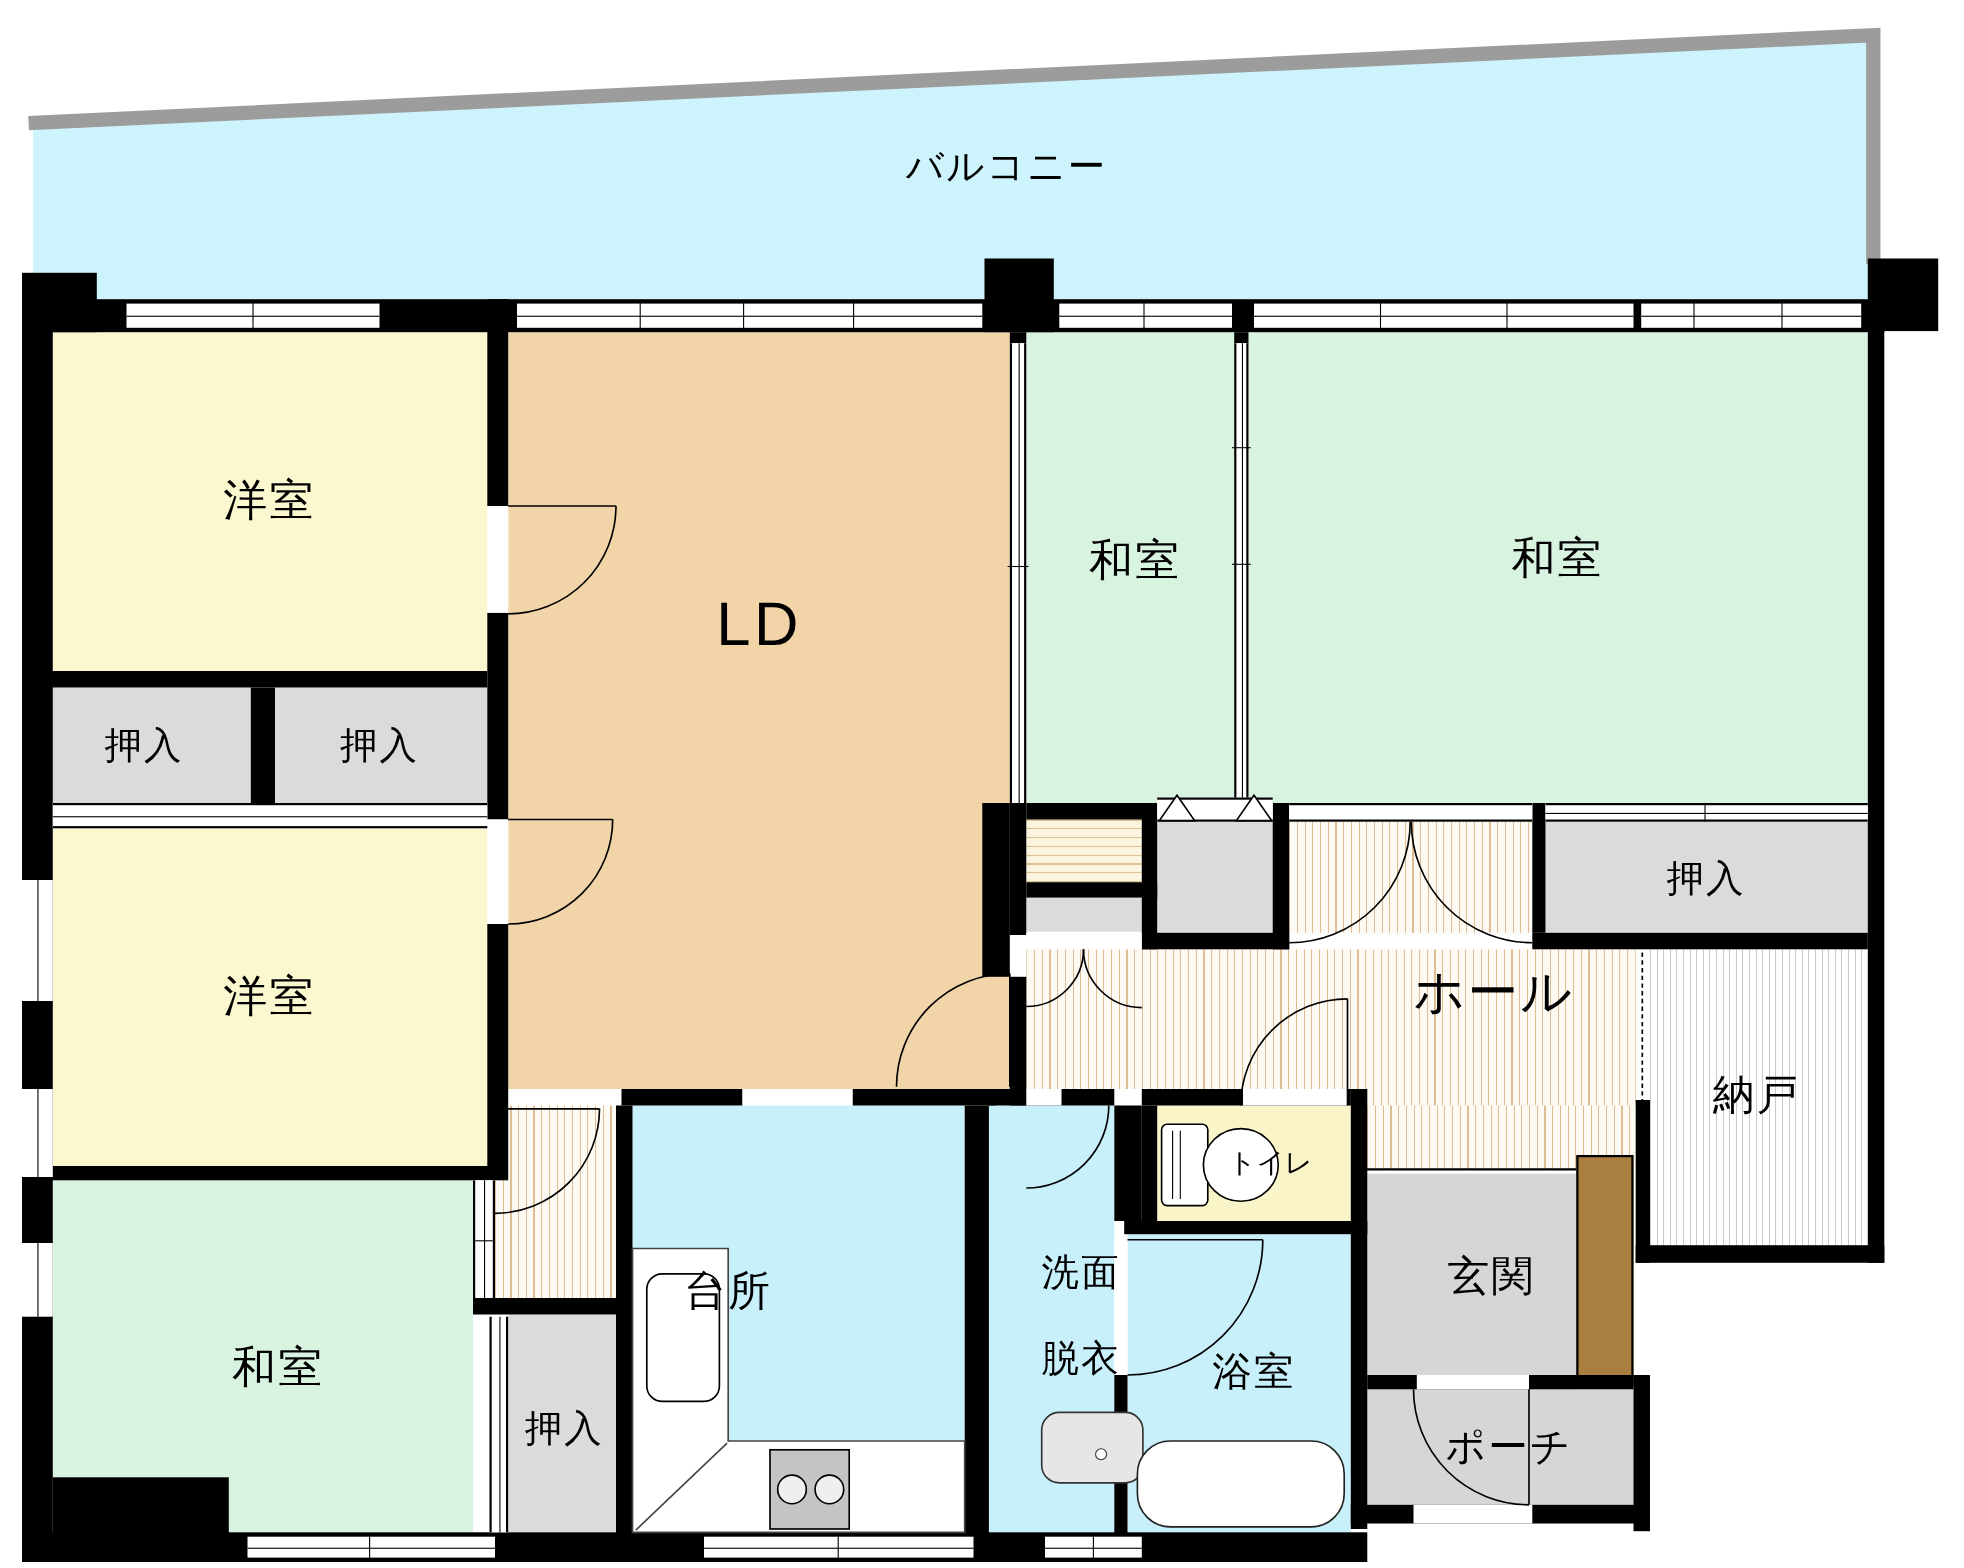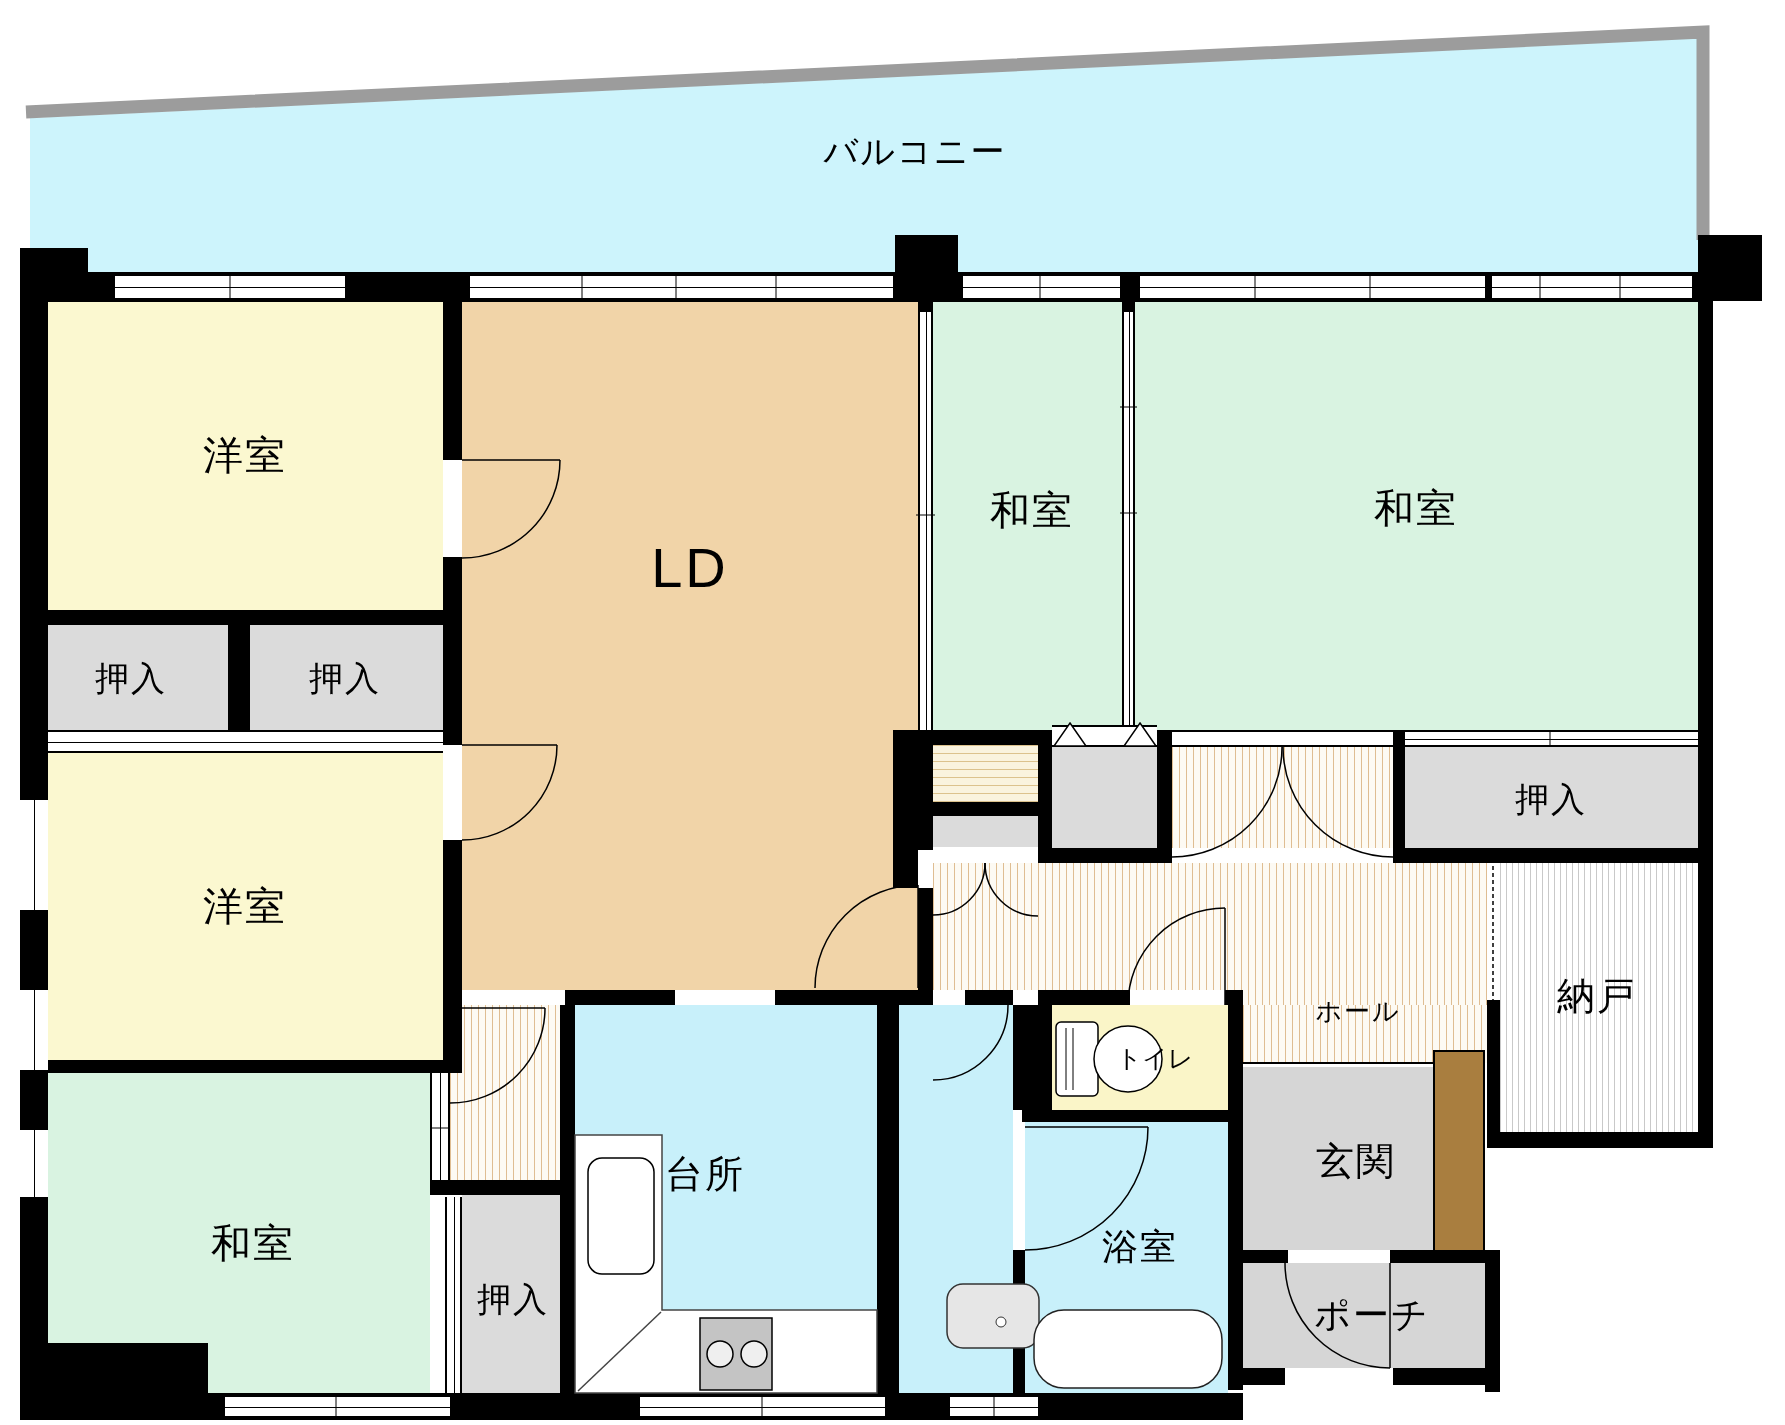--- a/index.html
+++ b/index.html
@@ -222,20 +222,24 @@
   <div class="lbl" style="left:245px;top:455px;font-size:40px">洋室</div>
   <div class="lbl" style="left:131px;top:679px;font-size:34px">押入</div>
   <div class="lbl" style="left:345px;top:679px;font-size:34px">押入</div>
   <div class="lbl" style="left:245px;top:906px;font-size:40px">洋室</div>
   <div class="lbl" style="left:253px;top:1243px;font-size:40px">和室</div>
   <div class="lbl" style="left:690px;top:568px;font-size:56px;letter-spacing:3px">LD</div>
   <div class="lbl" style="left:1032px;top:510px;font-size:40px">和室</div>
   <div class="lbl" style="left:1416px;top:508px;font-size:40px">和室</div>
   <div class="lbl" style="left:1551px;top:800px;font-size:34px">押入</div>
   <div class="lbl" style="left:1597px;top:997px;font-size:38px">納戸</div>
-  <div class="lbl" style="left:1358px;top:1012px;font-size:26px">ホール</div>
+  <div class="lbl" style="left:1358px;top:902px;font-size:46px">ホール</div>
   <div class="lbl" style="left:1155px;top:1058px;font-size:25px;letter-spacing:0">トイレ</div>
   <div class="lbl" style="left:1140px;top:1247px;font-size:36px">浴室</div>
-  <div class="lbl" style="left:705px;top:1175px;font-size:38px">台所</div>
+  <div class="lbl" style="left:960px;top:1197px;font-size:34px">
+    <span>洗面</span><br>
+    <span>脱衣</span>
+  </div>
+  <div class="lbl" style="left:662px;top:1175px;font-size:38px">台所</div>
   <div class="lbl" style="left:513px;top:1300px;font-size:34px">押入</div>
   <div class="lbl" style="left:1356px;top:1162px;font-size:38px">玄関</div>
   <div class="lbl" style="left:1372px;top:1315px;font-size:36px">ポーチ</div>
 </div>
 
 </body></html>

